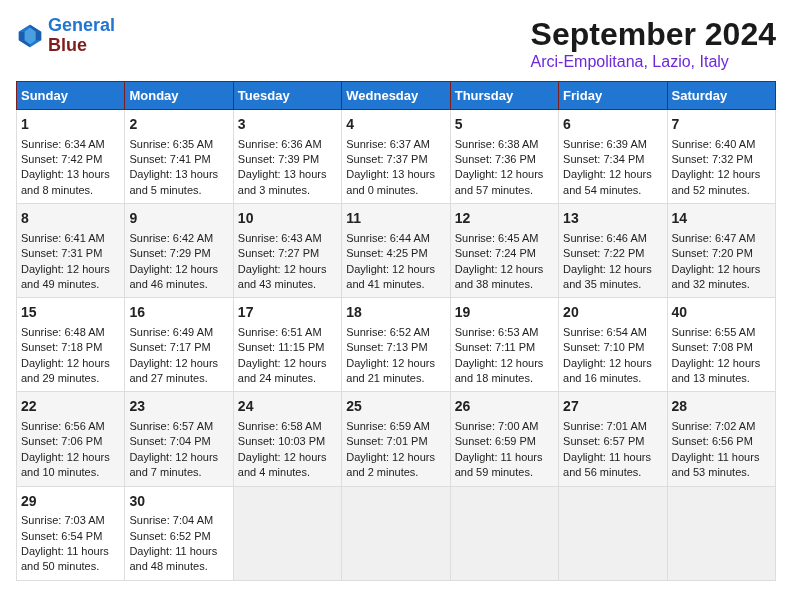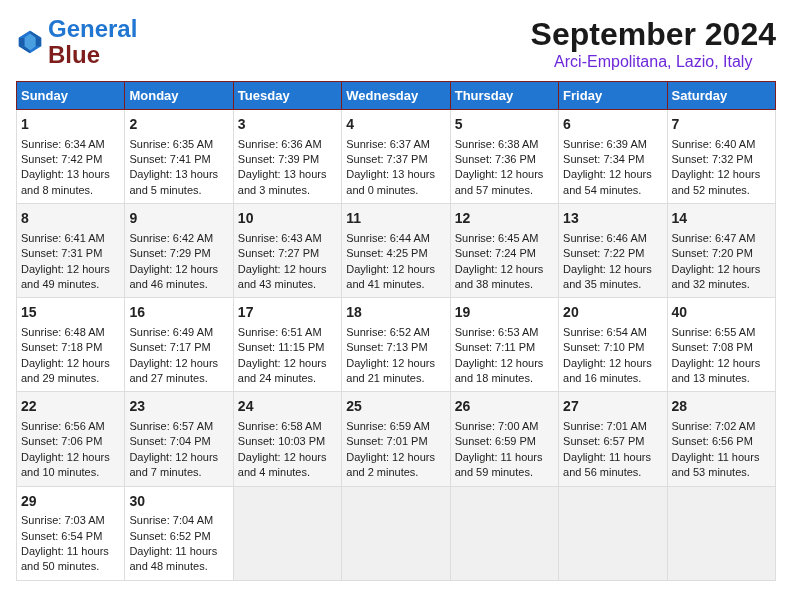--- a/index.html
+++ b/index.html
@@ -15,34 +15,34 @@
       justify-content: space-between;
       align-items: flex-start;
       margin-bottom: 10px;
     }
     .logo {
       display: flex;
       align-items: center;
       gap: 4px;
     }
     .logo-text {
-      font-size: 24px;
+      font-size: 18px;
       font-weight: bold;
       color: #1a1a1a;
       line-height: 1.1;
     }
     .logo-text span {
       color: #2176d2;
     }
     .logo-icon {
       width: 28px;
       height: 28px;
     }
     .title-area {
-      text-align: center;
+      text-align: left;
     }
     .calendar-title {
       font-size: 32px;
       font-weight: bold;
       color: #1a1a1a;
     }
     .calendar-subtitle {
       font-size: 16px;
       color: #6d28d9;
     }

